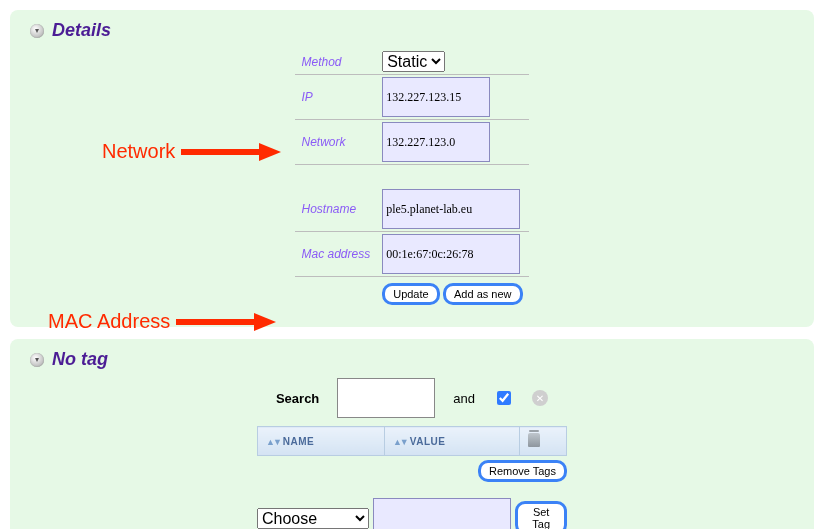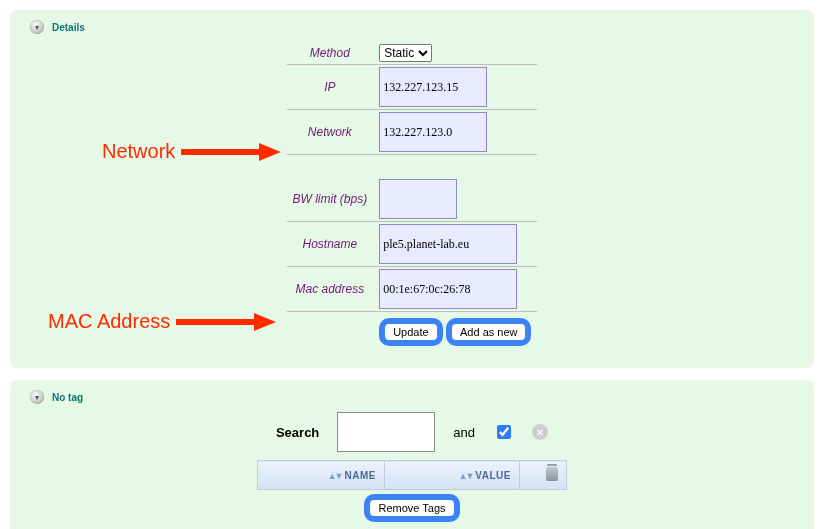--- a/index.html
+++ b/index.html
@@ -30,65 +30,66 @@
   border-radius: 50%;
   background: radial-gradient(circle at 40% 35%, #fefefe, #c7c7c7 60%, #9a9a9a);
   display: inline-flex;
   align-items: center;
   justify-content: center;
   font-size: 8px;
   color: #555;
   box-shadow: inset 0 0 1px rgba(0,0,0,0.4);
 }
 .panel-title {
+  font-style: italic;
   font-weight: bold;
-  font-size: 10px;
-  color: #0f766e;
+  font-size: 18px;
+  color: #4c1d95;
 }
 .form-area {
   display: flex;
   flex-direction: column;
   align-items: center;
 }
 .form-table {
   border-collapse: collapse;
 }
 .form-table td {
   padding: 2px 6px;
   vertical-align: middle;
 }
 .row-line td {
   border-bottom: 1px solid #bdbdbd;
 }
 .lbl {
-  text-align: center;
+  text-align: left;
   font-style: italic;
-  color: #701a75;
+  color: #8b5cf6;
   padding-right: 10px;
   white-space: nowrap;
 }
 input[type=text] {
   font-family: Liberation Serif, serif;
   font-size: 12px;
   background: #e9e9ff;
   border: 1px solid #8a8abf;
   padding: 11px 3px;
   height: 16px;
   box-sizing: content-box;
 }
 .inp-ip { width: 100px; }
 .inp-host { width: 130px; }
 select.native {
-  font-size: 12px;
+  font-size: 16px;
 }
 .btn {
   font-size: 11px;
   padding: 2px 8px;
   background: #fff;
-  border: 6px solid #3b82f6;
+  border: 3px solid #3b82f6;
   border-radius: 10px;
   cursor: pointer;
 }
 .buttons-row td {
   padding-top: 6px;
   text-align: left;
 }
 .buttons-row .spacer { text-align: right; }
 .gap-row td { height: 18px; border: none; }
 
@@ -144,21 +145,21 @@
 .tag-table {
   border-collapse: collapse;
   margin: 0 auto;
   width: 310px;
 }
 .tag-table th {
   background: linear-gradient(#eaf2fb, #d4e3f3);
   border: 1px solid #b8cde2;
   font-size: 10px;
   color: #4a6a9a;
-  text-align: right;
+  text-align: left;
   padding: 6px 8px;
   letter-spacing: 0.5px;
 }
 .tag-table th .sort {
   color: #7aa0cc;
   font-size: 9px;
   margin-right: 3px;
   letter-spacing: -2px;
 }
 .trash-cell {
@@ -181,23 +182,23 @@
   border-radius: 1px;
 }
 .control-row {
   display: flex;
   justify-content: center;
   align-items: center;
   gap: 4px;
   margin-top: 4px;
 }
 .control-row.right {
-  justify-content: center;
+  justify-content: flex-end;
   width: 310px;
-  margin: 4px auto 8px auto;
+  margin: 4px auto 16px auto;
 }
 .select-choose {
   font-size: 12px;
   width: 140px;
 }
 .settag-input {
   background: #fff;
   border: 1px solid #888;
   width: 130px;
   height: 16px;
@@ -250,24 +251,20 @@
         <td class="lbl">Network</td>
         <td><input type="text" class="inp-ip" value="132.227.123.0" style=""></td>
       </tr>
 
       <tr class="gap-row">
             <td></td>
             <td></td>
           </tr>
 
       <tr class="row-line">
-        <td class="lbl">BW limit (bps)</td>
-        <td><input type="text" class="inp-ip" style="width: 70px;" value=""></td>
-      </tr>
-      <tr class="row-line">
         <td class="lbl">Hostname</td>
         <td><input type="text" class="inp-host" value="ple5.planet-lab.eu" style=""></td>
       </tr>
       <tr class="row-line">
         <td class="lbl">Mac address</td>
         <td><input type="text" class="inp-host" value="00:1e:67:0c:26:78" style=""></td>
       </tr>
       <tr class="buttons-row">
         <td class="spacer"></td>
         <td>

